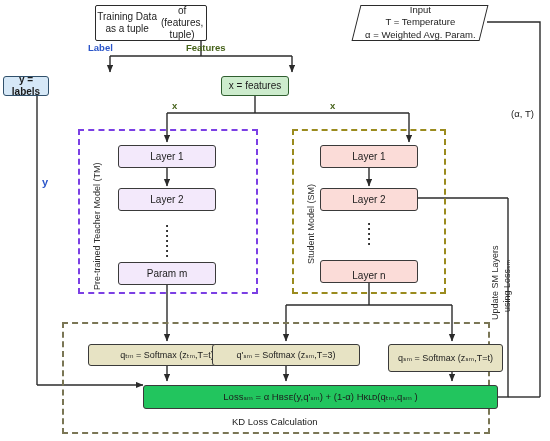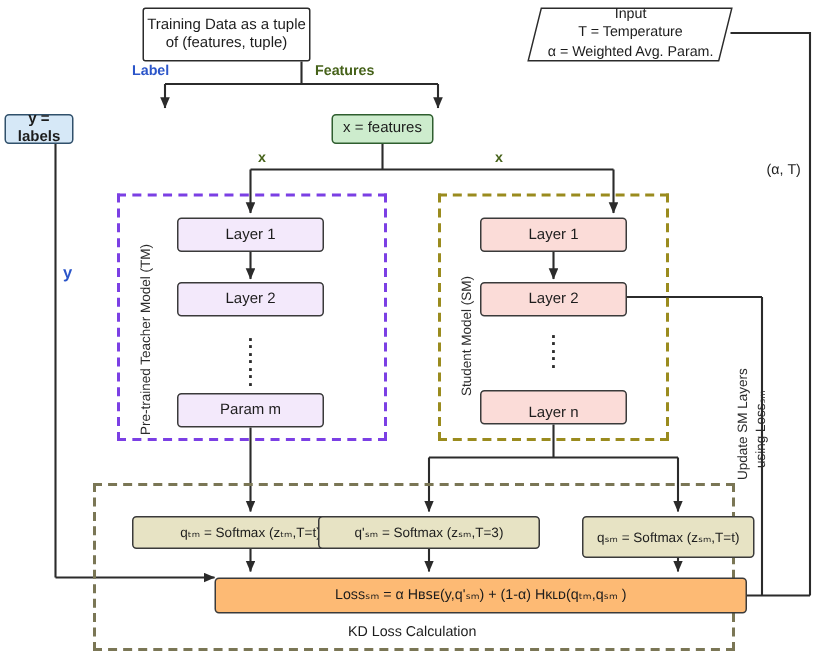--- a/index.html
+++ b/index.html
@@ -17,21 +17,21 @@
     text-align:center;color:#1c1c1c;
     border:1.6px solid #2b2b2b;border-radius:3px;
     line-height:1.18;
   }
   .n-title{font-size:10px;background:#ffffff;border-radius:2px;}
   .n-label{font-size:10px;background:#d6e8f7;border-color:#30506b;}
   .n-feat{font-size:10px;background:#cdeccd;border-color:#2f5e2f;}
   .n-tm{font-size:10px;background:#f3e9fb;border-color:#3a3a3a;}
   .n-sm{font-size:10px;background:#fbdcd8;border-color:#3a3a3a;}
   .n-soft{font-size:9px;background:#e7e3c4;border-color:#3a3a3a;}
-  .n-loss{font-size:9.5px;background:#fdba74;border-color:#3a3a3a;}
+  .n-loss{font-size:9.5px;background:#22c55e;border-color:#3a3a3a;}
 
   .paral{
     position:absolute;box-sizing:border-box;
     display:flex;align-items:center;justify-content:center;
     font-size:9.5px;line-height:1.3;color:#1c1c1c;text-align:center;
     border:1.6px solid #2b2b2b;background:#ffffff;
     transform:skewX(-14deg);
   }
   .paral > span{transform:skewX(14deg);display:block;}
 
@@ -104,21 +104,21 @@
       <path d="M498,397 L508,397"></path>
       <path d="M508,397 L508,198"></path>
       <path d="M508,198 L411,198" marker-end="url(#ah)"></path>
     </g>
   </svg>
 
   <div class="grp grp-tm" style="left:78px;top:129px;width:180px;height:165px;"></div>
   <div class="grp grp-sm" style="left:292px;top:129px;width:154px;height:165px;"></div>
   <div class="grp grp-kd" style="left:62px;top:322px;width:428px;height:112px;"></div>
 
-  <div class="node n-title" style="left:95px;top:5px;width:112px;height:36px;flex-direction:column;">
+  <div class="node n-title" style="left:95px;top:5px;width:112px;height:36px;flex-direction:row;">
     <span>Training Data as a tuple</span>
     <span>of (features, tuple)</span>
   </div>
 
   <div class="paral" style="left:356px;top:5px;width:128px;height:36px;">
     <span>
 
       <span style="display:block">Input</span>
       <span style="display:block">T = Temperature</span>
       <span style="display:block">α = Weighted Avg. Param.</span>
@@ -177,21 +177,21 @@
   </div>
   <div class="node n-soft" style="left:375px;top:344px;width:115px;height:28px;margin-left:13px;">
     <span>qₛₘ = Softmax (zₛₘ,T=t)</span>
   </div>
 
   <div class="node n-loss" style="left:143px;top:385px;width:355px;height:24px;">
     <span>Lossₛₘ = α Hʙꜱᴇ(y,q'ₛₘ) + (1-α) Hᴋʟᴅ(qₜₘ,qₛₘ )</span>
   </div>
 
   <div class="etxt c-blue" style="left:52px;top:42px;margin-left:36px;">Label</div>
-  <div class="etxt c-green" style="left:186px;top:42px;margin-left:24px;">Features</div>
+  <div class="etxt c-green" style="left:186px;top:42px;">Features</div>
   <div class="etxt c-green" style="left:172px;top:100px;">x</div>
   <div class="etxt c-green" style="left:330px;top:100px;">x</div>
   <div class="etxt c-blue" style="left:42px;top:176px;font-size:11px;">y</div>
   <div class="plain" style="left:511px;top:108px;">(α, T)</div>
 
   <div class="vlab" style="left:92px;top:290px;">Pre-trained Teacher Model (TM)</div>
   <div class="vlab" style="left:306px;top:264px;">Student Model (SM)</div>
 
   <div class="vlab2" style="left:490px;top:320px;">Update SM Layers</div>
   <div class="vlab2" style="left:502px;top:312px;">using Lossₛₘ</div>

